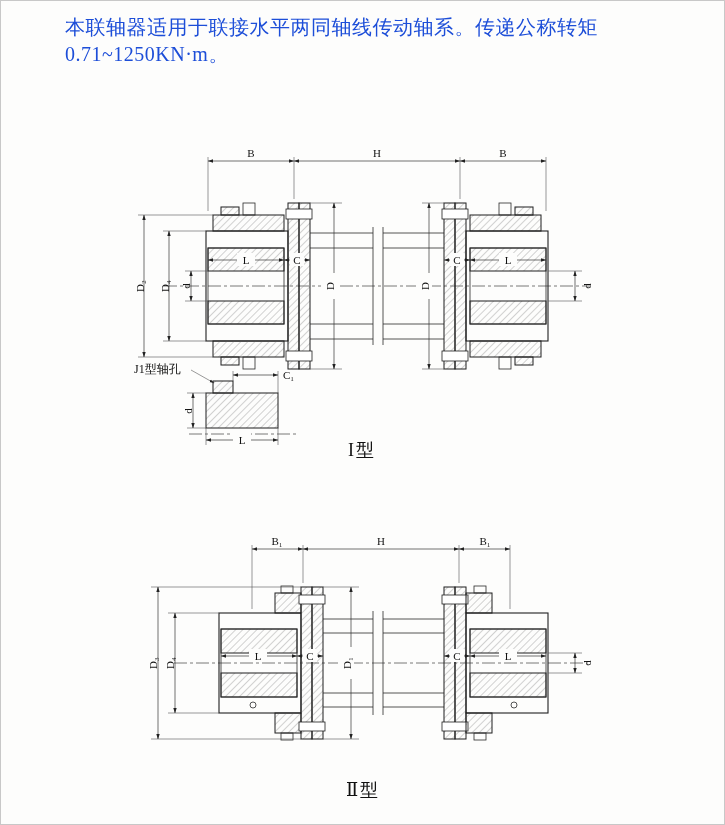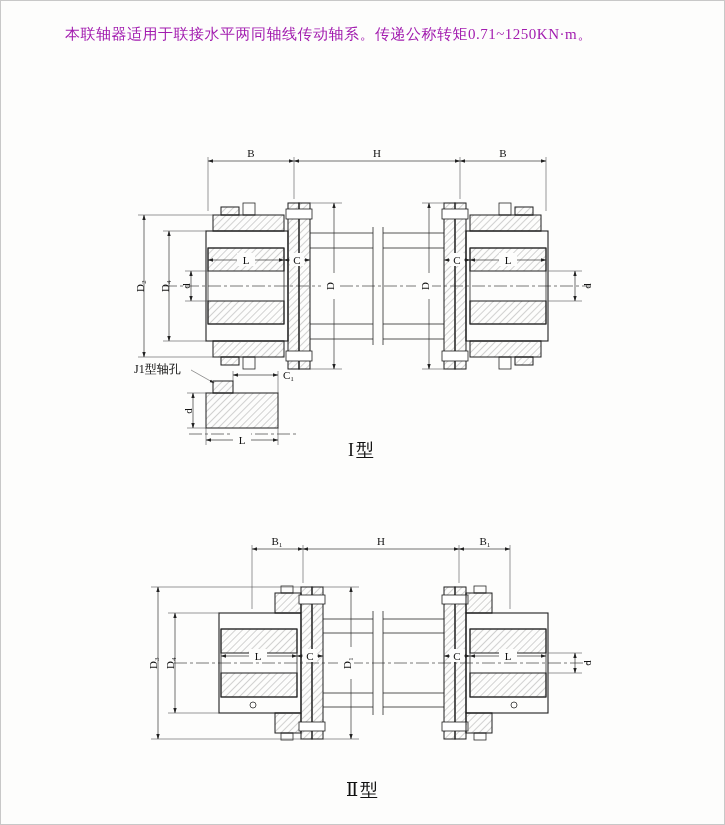--- a/index.html
+++ b/index.html
@@ -6,22 +6,22 @@
   .page{
     position:relative;
     width:725px;height:825px;
     background:#fdfdfc;
     border:1px solid #c8c8c8;
     box-sizing:border-box;
     overflow:hidden;
     font-family:"Liberation Serif","DejaVu Serif","DejaVu Sans",serif;
   }
   .intro{
-    position:absolute;left:64px;top:24px;width:620px;
-    font-size:15px;color:#a21caf;letter-spacing:0.5px;
+    position:absolute;left:64px;top:13px;width:620px;
+    font-size:20px;color:#1d4ed8;letter-spacing:0.5px;
   }
   svg{position:absolute;left:0;top:0;}
   .cl{stroke:#555;stroke-width:0.8;fill:none;stroke-dasharray:13 3 3 3;}
   .ol{stroke:#1f1f1f;stroke-width:1.1;fill:none;}
   .ol-thin{stroke:#2a2a2a;stroke-width:0.8;fill:none;}
   .hatch{fill:url(#hatch);stroke:#1f1f1f;stroke-width:1;}
   .dim{stroke:#333;stroke-width:0.7;fill:none;}
   .ext{stroke:#555;stroke-width:0.6;fill:none;}
   .boltw{fill:#ffffff;stroke:#1f1f1f;stroke-width:0.8;}
   .lblbg{fill:#fdfdfc;stroke:none;}

